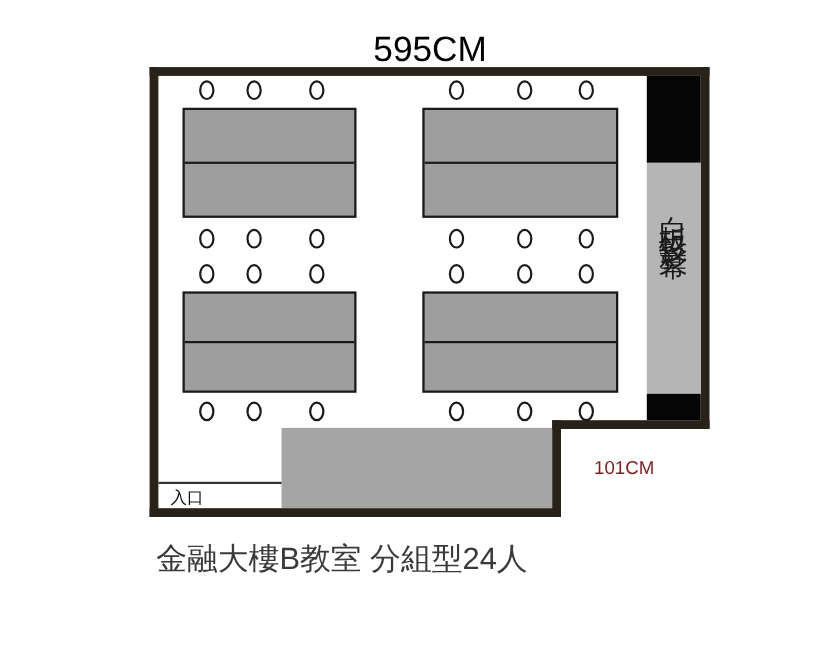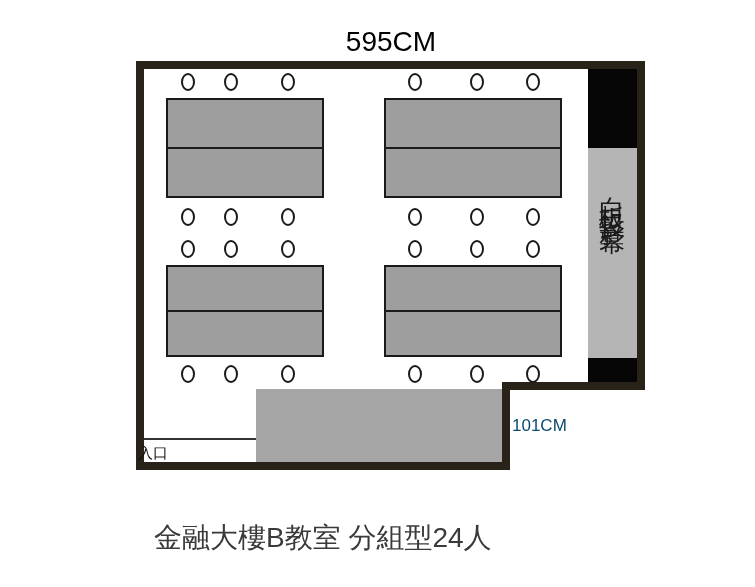--- a/index.html
+++ b/index.html
@@ -7,25 +7,25 @@
     position:relative;
     width:755px;height:587px;
     background:#ffffff;
     font-family:"Liberation Sans","DejaVu Sans",sans-serif;
     overflow:hidden;
   }
   
   .wall{position:absolute;background:#292218;}
   
   .dim-label{
-    position:absolute;color:#000000;font-size:28px;font-weight:400;
+    position:absolute;color:#000000;font-size:32px;font-weight:400;
     white-space:nowrap;line-height:1;
   }
   .dim-small{
-    position:absolute;color:#0c4a6e;font-size:17px;white-space:nowrap;line-height:1;
+    position:absolute;color:#7f1d1d;font-size:17px;white-space:nowrap;line-height:1;margin-left:28px;
   }
   
   .table{
     position:absolute;background:#9e9e9e;border:2px solid #1a1a1a;
     box-sizing:border-box;display:flex;flex-direction:column;
   }
   .table .half{flex:1;}
   .table .half.top{border-bottom:2px solid #1a1a1a;}
   
   .chair{
@@ -118,17 +118,17 @@
   <div class="chair" style="left:526px;top:240px;"></div>
 
   <div class="chair" style="left:181px;top:365px;"></div>
   <div class="chair" style="left:224px;top:365px;"></div>
   <div class="chair" style="left:281px;top:365px;"></div>
   <div class="chair" style="left:408px;top:365px;"></div>
   <div class="chair" style="left:470px;top:365px;"></div>
   <div class="chair" style="left:526px;top:365px;"></div>
 
   <div class="entrance-line" style="left:144px;top:438px;width:112px;"></div>
-  <div class="entrance-label" style="left:138px;top:445px;">入口</div>
+  <div class="entrance-label" style="left:155px;top:445px;">入口</div>
 
-  <div class="caption" style="left:142px;top:524px;margin-left:12px;">金融大樓B教室 分組型24人</div>
+  <div class="caption" style="left:142px;top:494px;">金融大樓B教室 分組型24人</div>
 
 </div>
 
 </body></html>

